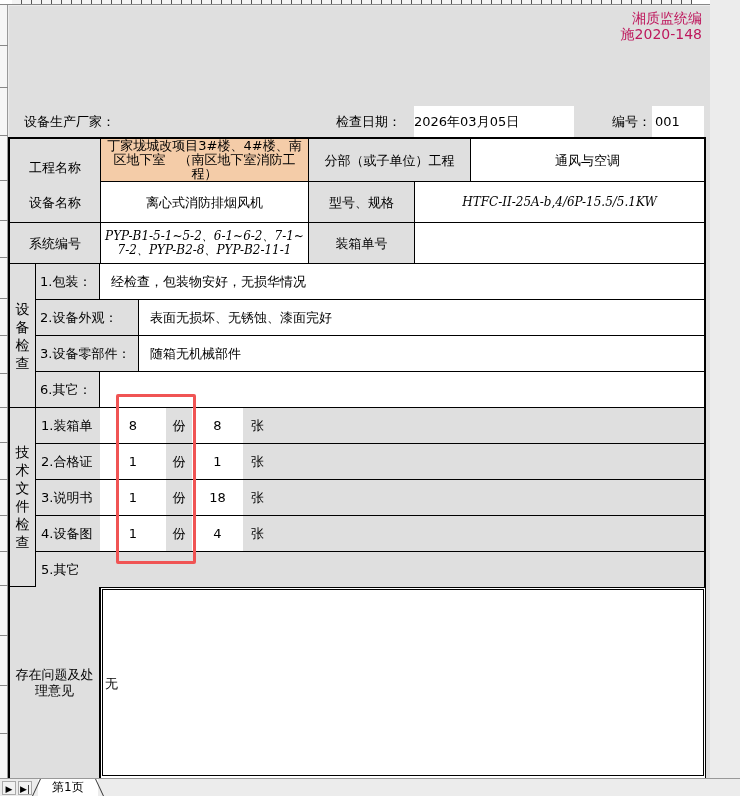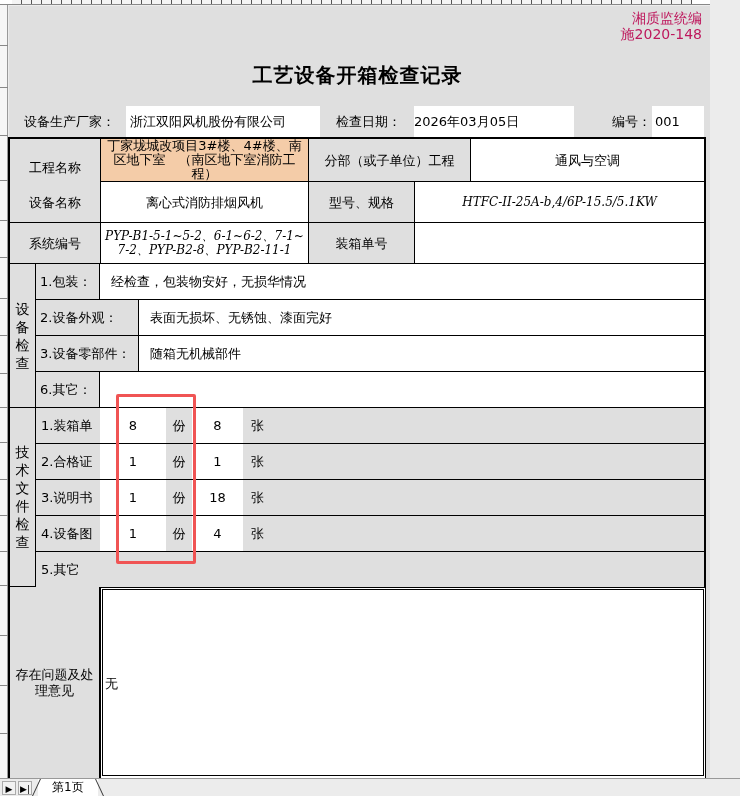--- a/index.html
+++ b/index.html
@@ -129,24 +129,22 @@
     <div class="tick" style="top:680px"></div>
     <div class="tick" style="top:728px"></div>
   </div>
   <div class="grid-bg"></div>
   <div class="right-gutter"></div>
 
   <div class="org-code">
     <div>湘质监统编</div>
     <div>施2020-148</div>
   </div>
-  <div class="doc-title">工艺设备开箱检查记录</div>
 
   <div class="meta-label" style="left:24px;">设备生产厂家：</div>
-  <div class="meta-value" style="left:126px; width:194px; padding-left:4px;">浙江双阳风机股份有限公司</div>
   <div class="meta-label" style="left:336px;">检查日期：</div>
   <div class="meta-value" style="left:414px; width:160px; text-align:left;">2026年03月05日</div>
   <div class="meta-label" style="left:612px;">编号：</div>
   <div class="meta-value" style="left:652px; width:52px; padding-left:3px;">001</div>
 
   <div style="position:absolute; left:0; top:0;">
 
     <div style="position:absolute; left:8px; top:137px; width:698px; height:450px; border:2px solid #000;"></div>
 
     <div class="cell gray" style="left:10px; top:139px; width:91px; height:58px;">

